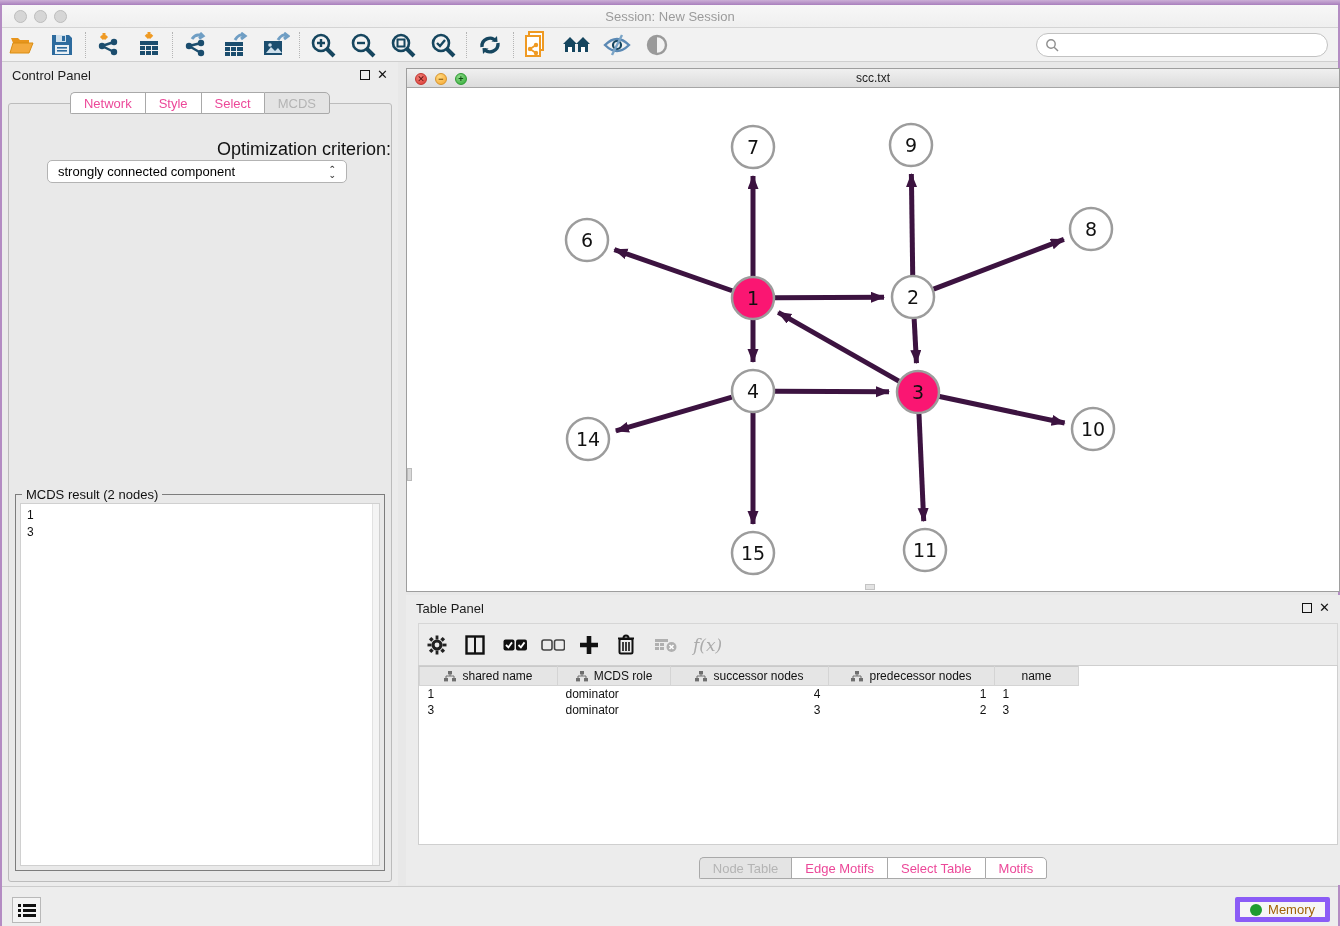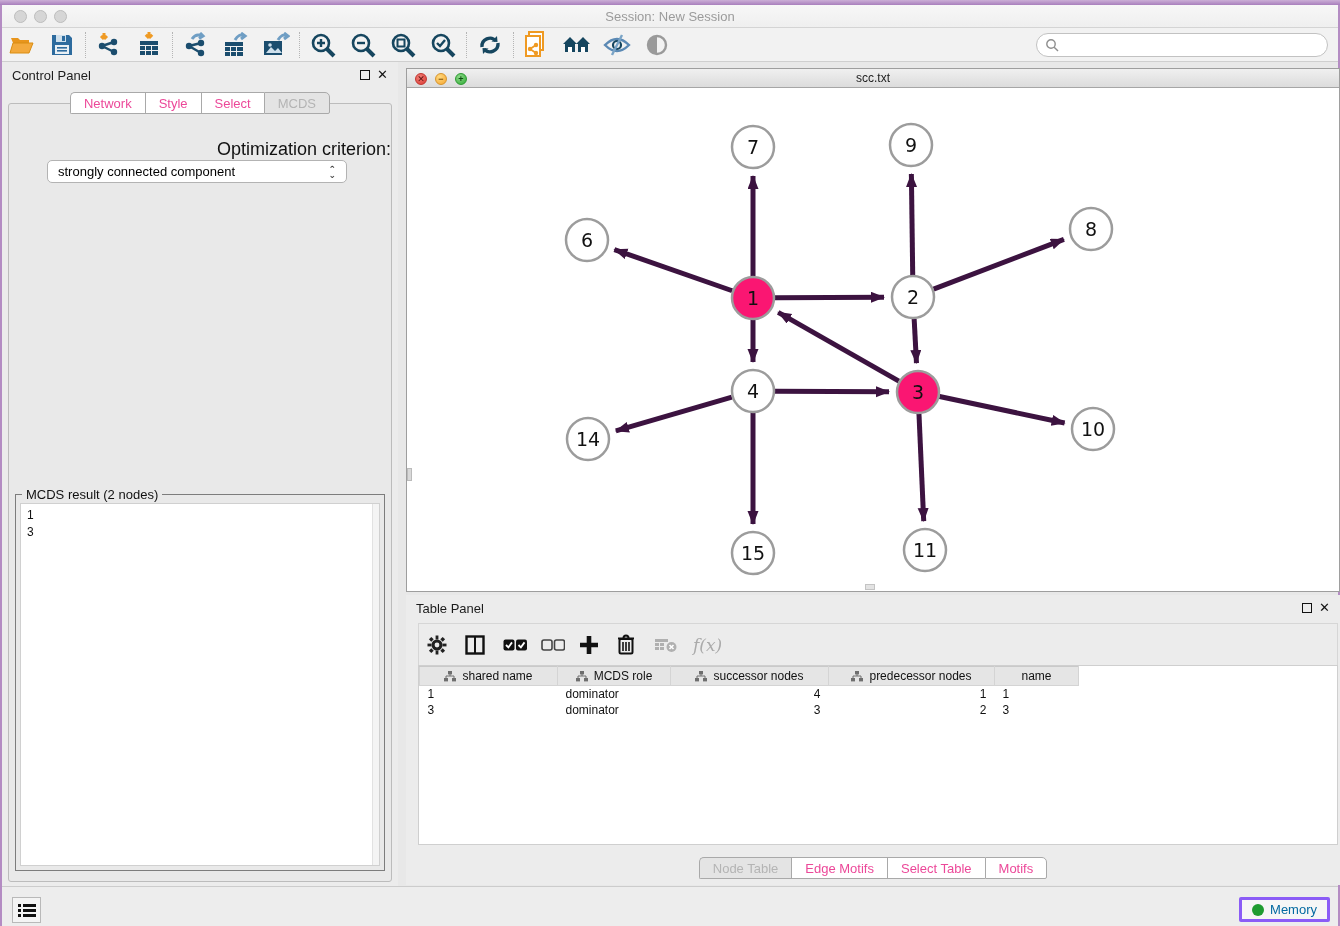--- a/index.html
+++ b/index.html
@@ -69,21 +69,21 @@
   table.datatable { border-collapse:collapse; font-size:12px; }
   table.datatable th { height:19px; background:#e5e5e5; border:1px solid #d4d4d4; border-top:1px solid #c9c9c9; font-weight:normal; color:#111; padding:0 6px; }
   table.datatable th .hcell { display:flex; align-items:center; justify-content:center; gap:6px; }
   table.datatable td { height:16px; padding:0 8px; color:#111; }
   .al { text-align:left; } .ar { text-align:right; }
   .tp-tabs { position:absolute; left:0; right:0; bottom:6px; display:flex; justify-content:center; }
 
   
   .statusbar { position:absolute; left:0; right:0; top:886px; height:40px; background:#ededed; border-top:1px solid #cccccc; }
   .status-left-btn { position:absolute; left:10px; top:10px; width:29px; height:26px; background:#f4f4f4; border:1px solid #b9b9b9; display:flex; align-items:center; justify-content:center; }
-  .memory-btn { position:absolute; right:8px; top:10px; height:25px; background:#f6f6f6; border:3px solid #8b5cf6; border-radius:2px; display:flex; align-items:center; gap:6px; padding:0 10px; font-size:13px; color:#0369a1; }
+  .memory-btn { position:absolute; right:8px; top:10px; height:25px; background:#f6f6f6; border:5px solid #8b5cf6; border-radius:2px; display:flex; align-items:center; gap:6px; padding:0 10px; font-size:13px; color:#a16207; }
   .mem-dot { width:12px; height:12px; border-radius:50%; background:#1f9c31; }
 
   svg { display:block; }
 </style>
 </head>
 <body>
 
 <div class="app">
 
   <div class="mac-strip"></div>

